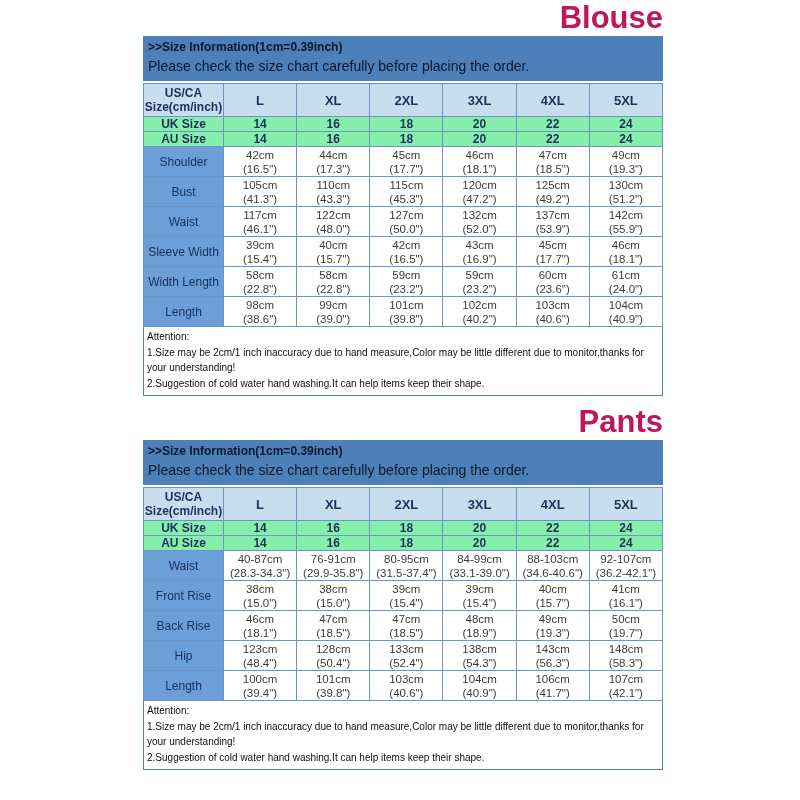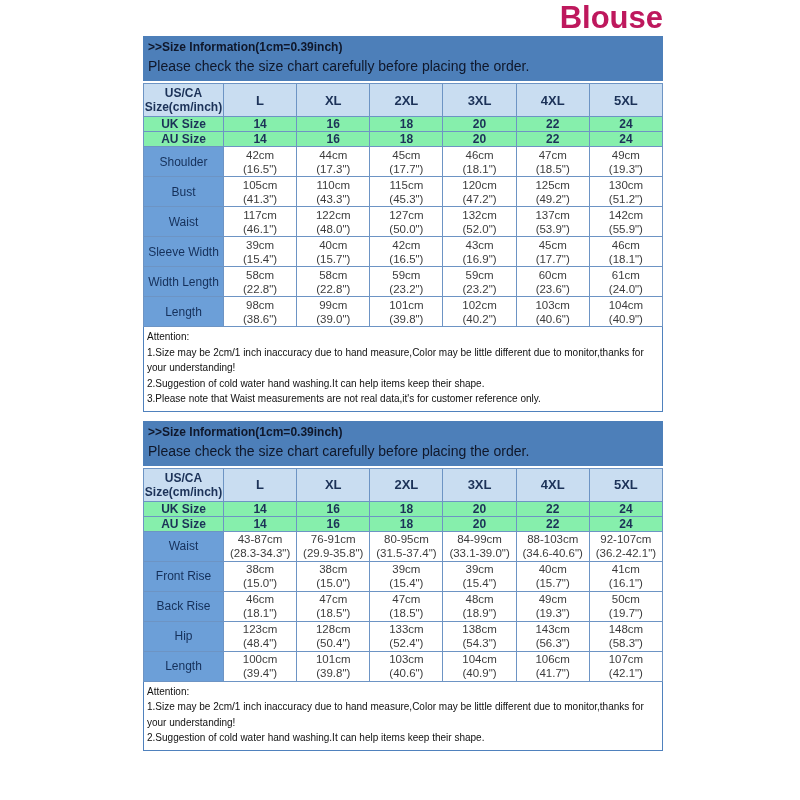--- a/index.html
+++ b/index.html
@@ -237,25 +237,25 @@
                 <div>104cm</div>
                 <div>(40.9")</div>
               </td>
             </tr>
           </tbody>
         </table>
       <div class="notes">
           <div>Attention:</div>
           <div>1.Size may be 2cm/1 inch inaccuracy due to hand measure,Color may be little different due to monitor,thanks for your understanding!</div>
           <div>2.Suggestion of cold water hand washing.It can help items keep their shape.</div>
-          <div>3.Please note that Waist measurements are not real data,it's for customer reference only.</div>
         </div>
     </div>
 
     <div class="section second">
+      <div class="section-title">Pants</div>
       <div class="bluebar">
         <div class="line1">&gt;&gt;Size Information(1cm=0.39inch)</div>
         <div class="line2">Please check the size chart carefully before placing the order.</div>
       </div>
       <table class="size-table">
           <colgroup>
             <col class="c0">
             <col>
             <col>
             <col>
@@ -290,21 +290,21 @@
               <td>14</td>
               <td>16</td>
               <td>18</td>
               <td>20</td>
               <td>22</td>
               <td>24</td>
             </tr>
             <tr class="measure">
               <td class="mlbl">Waist</td>
               <td class="val">
-                <div>43-87cm</div>
+                <div>40-87cm</div>
                 <div>(28.3-34.3")</div>
               </td>
               <td class="val">
                 <div>76-91cm</div>
                 <div>(29.9-35.8")</div>
               </td>
               <td class="val">
                 <div>80-95cm</div>
                 <div>(31.5-37.4")</div>
               </td>

